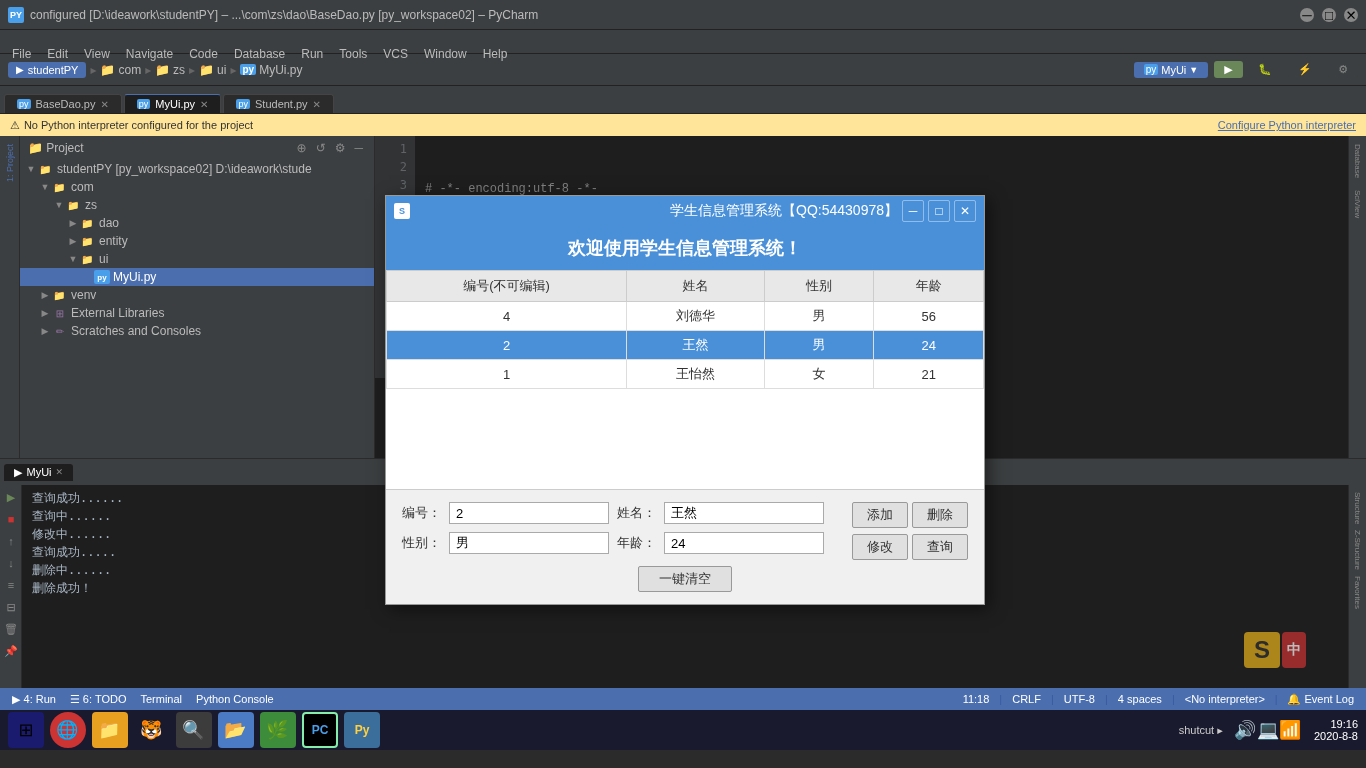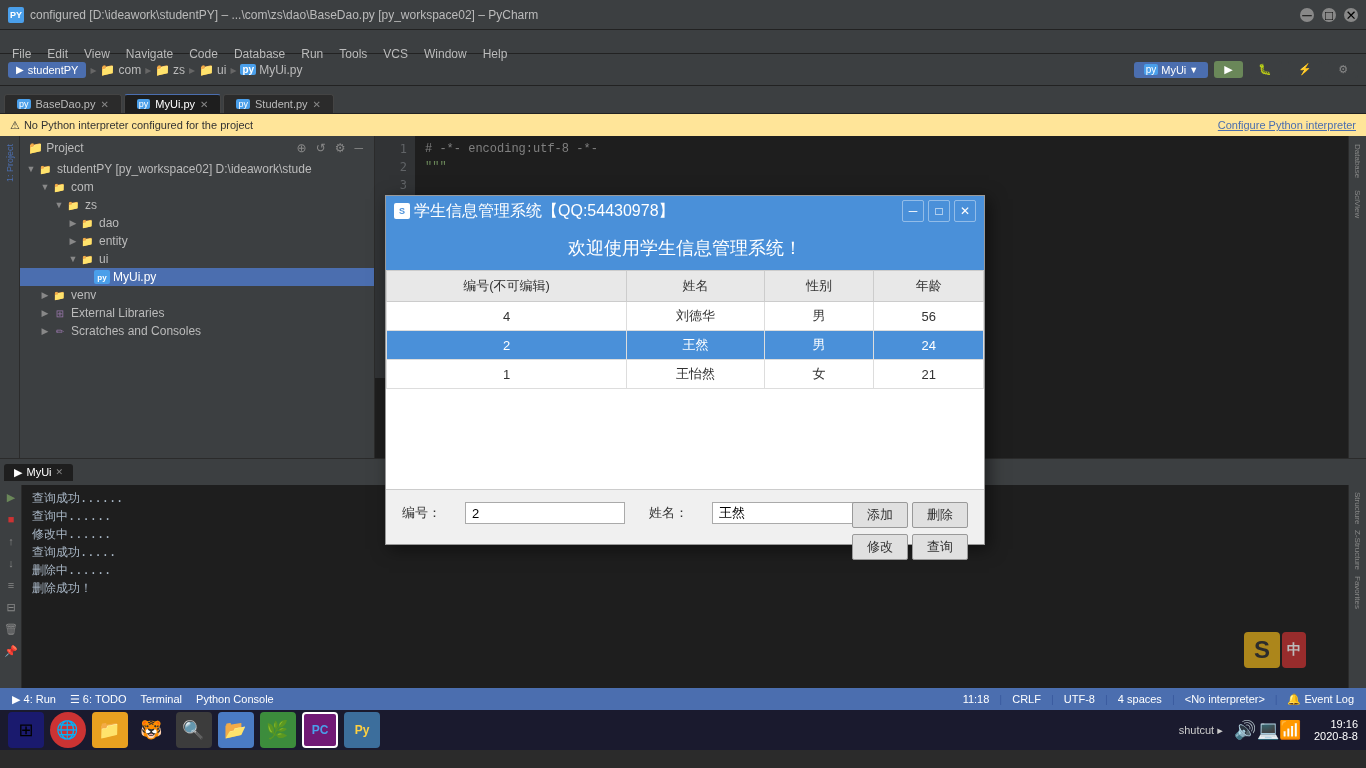--- a/index.html
+++ b/index.html
@@ -250,21 +250,21 @@
       padding: 4px 10px;
       color: #a9b7c6;
       font-size: 12px;
       font-family: 'Courier New', monospace;
     }
     .code-line {
       height: 18px;
       line-height: 18px;
       white-space: pre;
     }
-    .code-comment { color: #808080; }
+    .code-comment { color: #808080; margin-top: 40px; }
     .code-string { color: #6a8759; }
 
     
     .bottom-panel {
       height: 230px;
       background: #1e1e1e;
       border-top: 1px solid #2b2b2b;
       display: flex;
       flex-direction: column;
     }
@@ -370,39 +370,39 @@
     }
     .dialog-title-icon {
       width: 16px; height: 16px;
       background: white;
       border-radius: 2px;
       display: flex; align-items: center; justify-content: center;
       color: #4a90d9;
       font-size: 9px;
       font-weight: bold;
     }
-    .dialog-title-text { flex: 1; font-size: 16px; }
+    .dialog-title-text { flex: 1; font-size: 14px; text-align: right; }
     .dialog-controls { display: flex; gap: 4px; }
     .dlg-btn {
       width: 22px; height: 22px;
       background: none;
       border: 1px solid rgba(255,255,255,0.4);
       color: white;
       font-size: 12px;
       cursor: pointer;
       display: flex; align-items: center; justify-content: center;
       border-radius: 2px;
     }
     .dialog-header {
       background: #4a90d9;
       color: white;
       text-align: center;
       padding: 10px;
       font-size: 18px;
-      font-weight: normal;
+      font-weight: bold;
     }
     .dialog-table-area {
       background: white;
       margin: 0;
     }
     .student-table {
       width: 100%;
       border-collapse: collapse;
       font-size: 13px;
     }
@@ -427,21 +427,21 @@
     }
     .dialog-footer {
       background: #f0f0f0;
       padding: 12px 16px;
       border-top: 1px solid #ccc;
     }
     .form-row {
       display: flex;
       align-items: center;
       margin-bottom: 8px;
-      gap: 24px;
+      gap: 8px;
     }
     .form-label {
       color: #333;
       font-size: 13px;
       min-width: 36px;
     }
     .form-input {
       border: 1px solid #aaa;
       background: white;
       padding: 2px 6px;
@@ -787,21 +787,21 @@
 </div>
 
 <div class="taskbar">
   <div class="taskbar-btn" style="background:#1a1a6e;">⊞</div>
   <div class="taskbar-btn" style="background:#cc3333; border-radius:50%;">🌐</div>
   <div class="taskbar-btn" style="background:#e8a020;">📁</div>
   <div class="taskbar-btn">🐯</div>
   <div class="taskbar-btn" style="background:#3c3c3c;">🔍</div>
   <div class="taskbar-btn" style="background:#4a7bc4;">📂</div>
   <div class="taskbar-btn" style="background:#3c8c3c;">🌿</div>
-  <div class="taskbar-btn" style="background:#701a75; border:2px solid #ffffff;">
+  <div class="taskbar-btn" style="background:#000000; border:2px solid #86efac;">
     <span style="font-size:12px; color:#4a9fea; font-weight:bold;">PC</span>
   </div>
   <div class="taskbar-btn" style="background:#3c6e9c;">
     <span style="font-size:12px; color:#ffd040; font-weight:bold;">Py</span>
   </div>
   <div style="flex:1;"></div>
   <span style="color:#ccc; font-size:11px; margin-right:6px;">shutcut ▸</span>
   <span style="font-size:18px; margin-right:6px;">🔊💻📶</span>
   <div class="taskbar-time">
     <div>19:16</div>
@@ -864,34 +864,43 @@
     <div class="dialog-footer">
       <div class="footer-inner">
         <div style="display:flex; gap:24px;">
           <div>
             <div class="form-row">
               <span class="form-label">编号：</span>
               <input class="form-input" type="text" value="2" style="">
               <span class="form-label">姓名：</span>
               <input class="form-input" type="text" value="王然" style="">
             </div>
+            <div class="form-row">
+              <span class="form-label">性别：</span>
+              <input class="form-input" type="text" value="男" style="">
+              <span class="form-label">年龄：</span>
+              <input class="form-input" type="text" value="24" style="">
+            </div>
           </div>
         </div>
 
         <div style="position:absolute; right:0; top:0; display:flex; flex-direction:column; gap:6px;">
           <div style="display:flex; gap:4px;">
             <button class="action-btn">添加</button>
             <button class="action-btn">删除</button>
           </div>
           <div style="display:flex; gap:4px;">
             <button class="action-btn">修改</button>
             <button class="action-btn">查询</button>
           </div>
         </div>
 
+        <div class="clear-btn-row">
+          <button class="clear-btn">一键清空</button>
+        </div>
       </div>
     </div>
   </div>
 
   <div class="watermark" style="position:absolute; bottom:100px; right:60px; display:flex; align-items:center; gap:2px;">
     <span class="watermark-s">S</span>
     <span class="watermark-zh">中</span>
   </div>
 </div>
 

